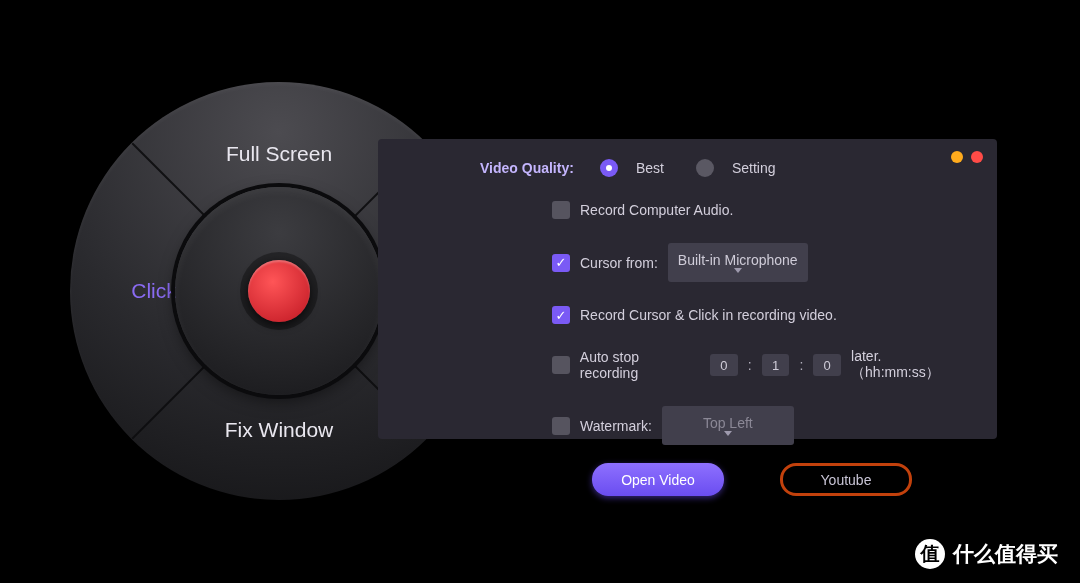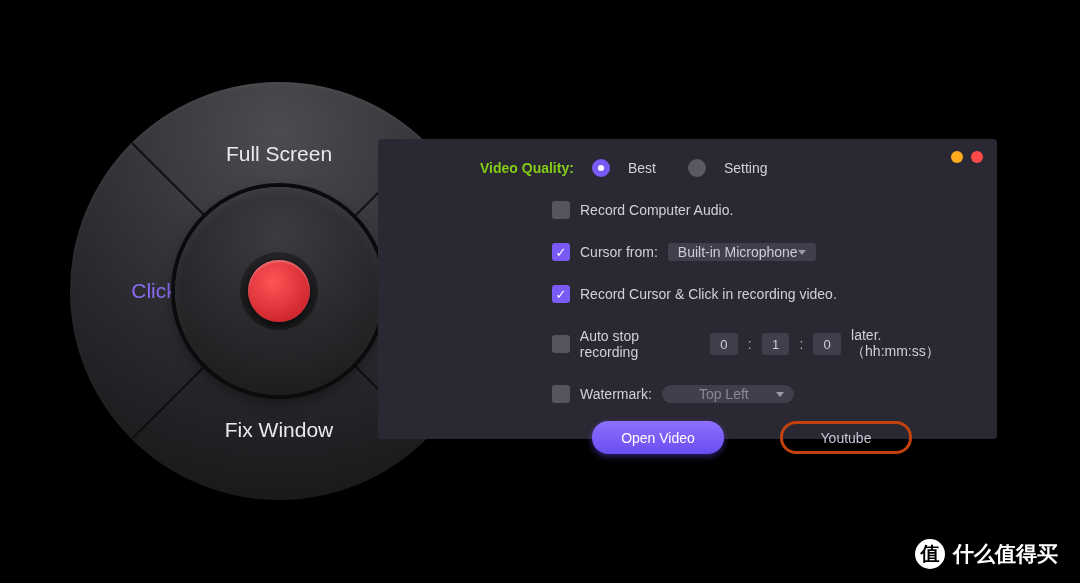--- a/index.html
+++ b/index.html
@@ -85,21 +85,21 @@
   .traffic span {
     width: 12px; height: 12px; border-radius: 50%;
     display: inline-block;
   }
   .ty { background: #ffab1d; }
   .tr { background: #ff4b47; }
 
   .row { display: flex; align-items: center; margin-bottom: 16px; gap: 10px; }
   .row.first { margin-bottom: 18px; }
 
-  .vq-label { font-weight: 600; color: #84cc16; margin-right: 8px; }
+  .vq-label { font-weight: 600; color: #c4b5fd; margin-right: 16px; }
 
   .radio {
     width: 18px; height: 18px; border-radius: 50%;
     display: inline-flex; align-items: center; justify-content: center;
     cursor: pointer;
   }
   .radio.on { background: #7a5af5; }
   .radio.on::after { content:""; width:6px; height:6px; border-radius:50%; background:#fff; }
   .radio.off { background: #5a5863; }
   .radio-text { margin-left: 8px; margin-right: 22px; }
@@ -113,27 +113,28 @@
   }
   .cb.on  { background: #7a5af5; }
   .cb.off { background: #56545f; }
   .cb.on::after { content:"✓"; }
 
   .indent { margin-left: 72px; margin-top: 24px; }
 
   .select {
     background: #413f4c;
     border-radius: 3px;
-    padding: 1px 10px;
+    padding: 9px 10px;
     display: inline-flex; align-items: center; 
     color: #cfccd8;
     cursor: pointer;
     font-size: 14px;
-  }
-  .select.dim { color:#8b8896;border-radius:9px; }
+    flex-direction: column;
+  }
+  .select.dim { color:#8b8896; }
   .caret {
     width: 0; height: 0;
     border-left: 4px solid transparent;
     border-right: 4px solid transparent;
     border-top: 5px solid #9e9aad;
   }
 
   .tbox {
     width: 28px; height: 22px;
     background: #413f4c;

